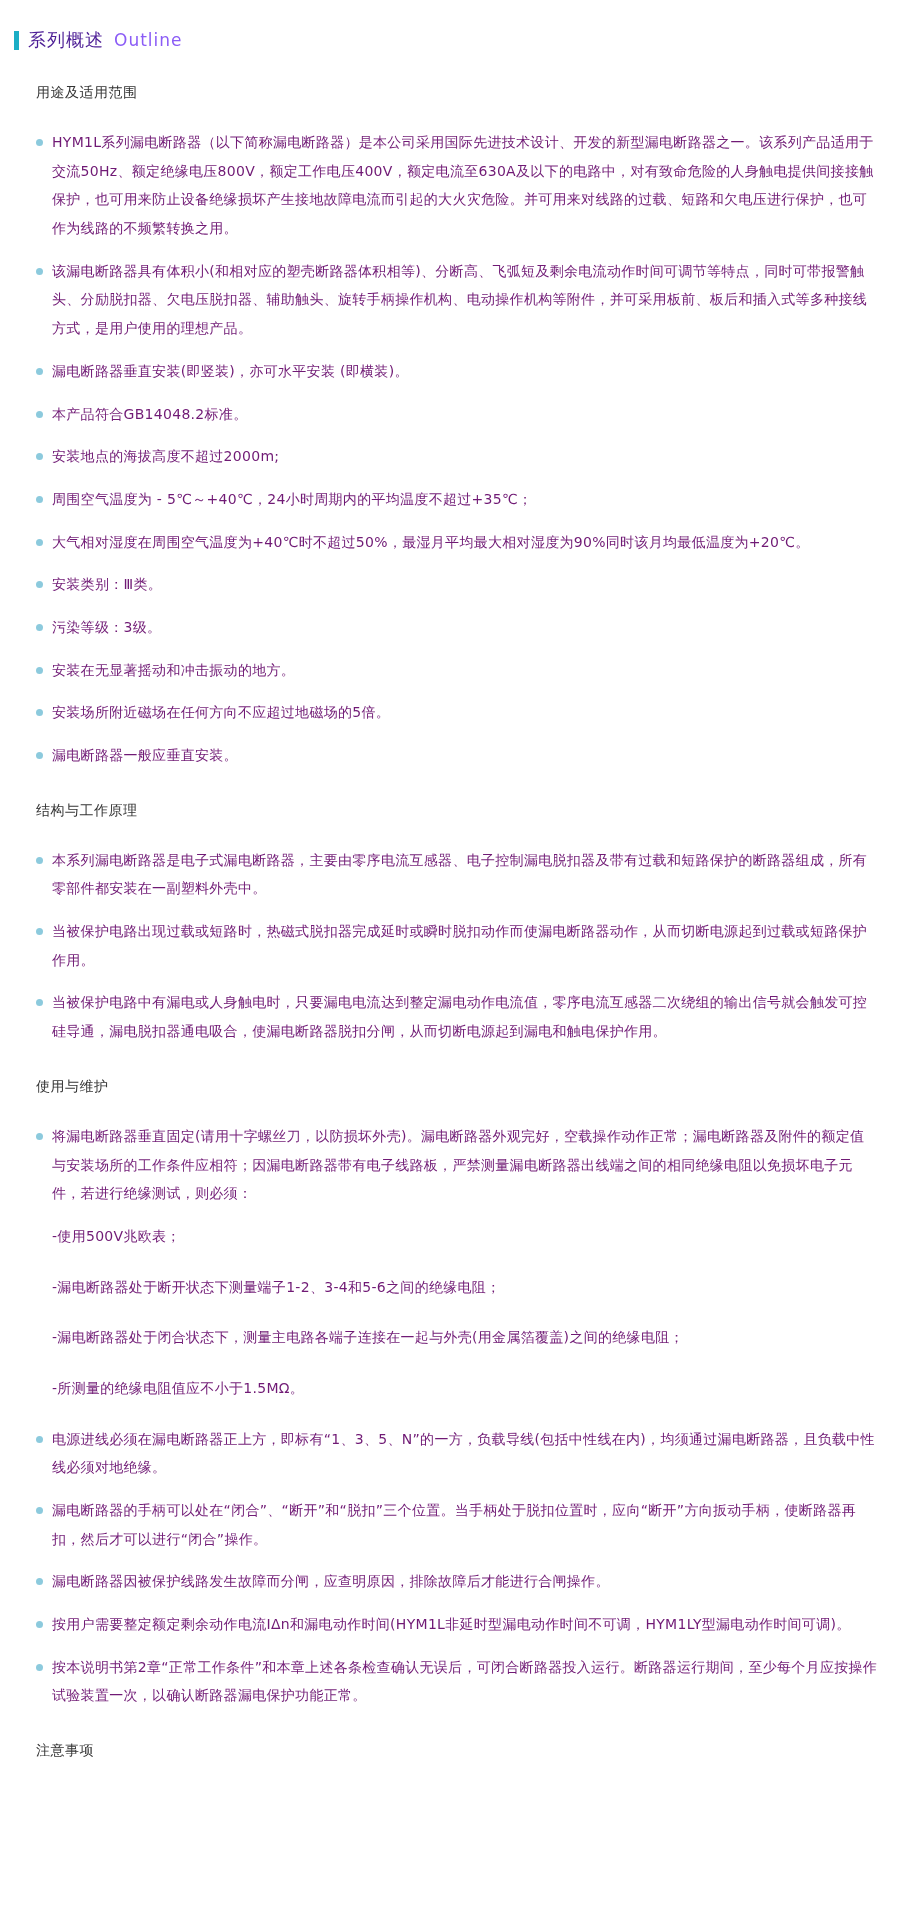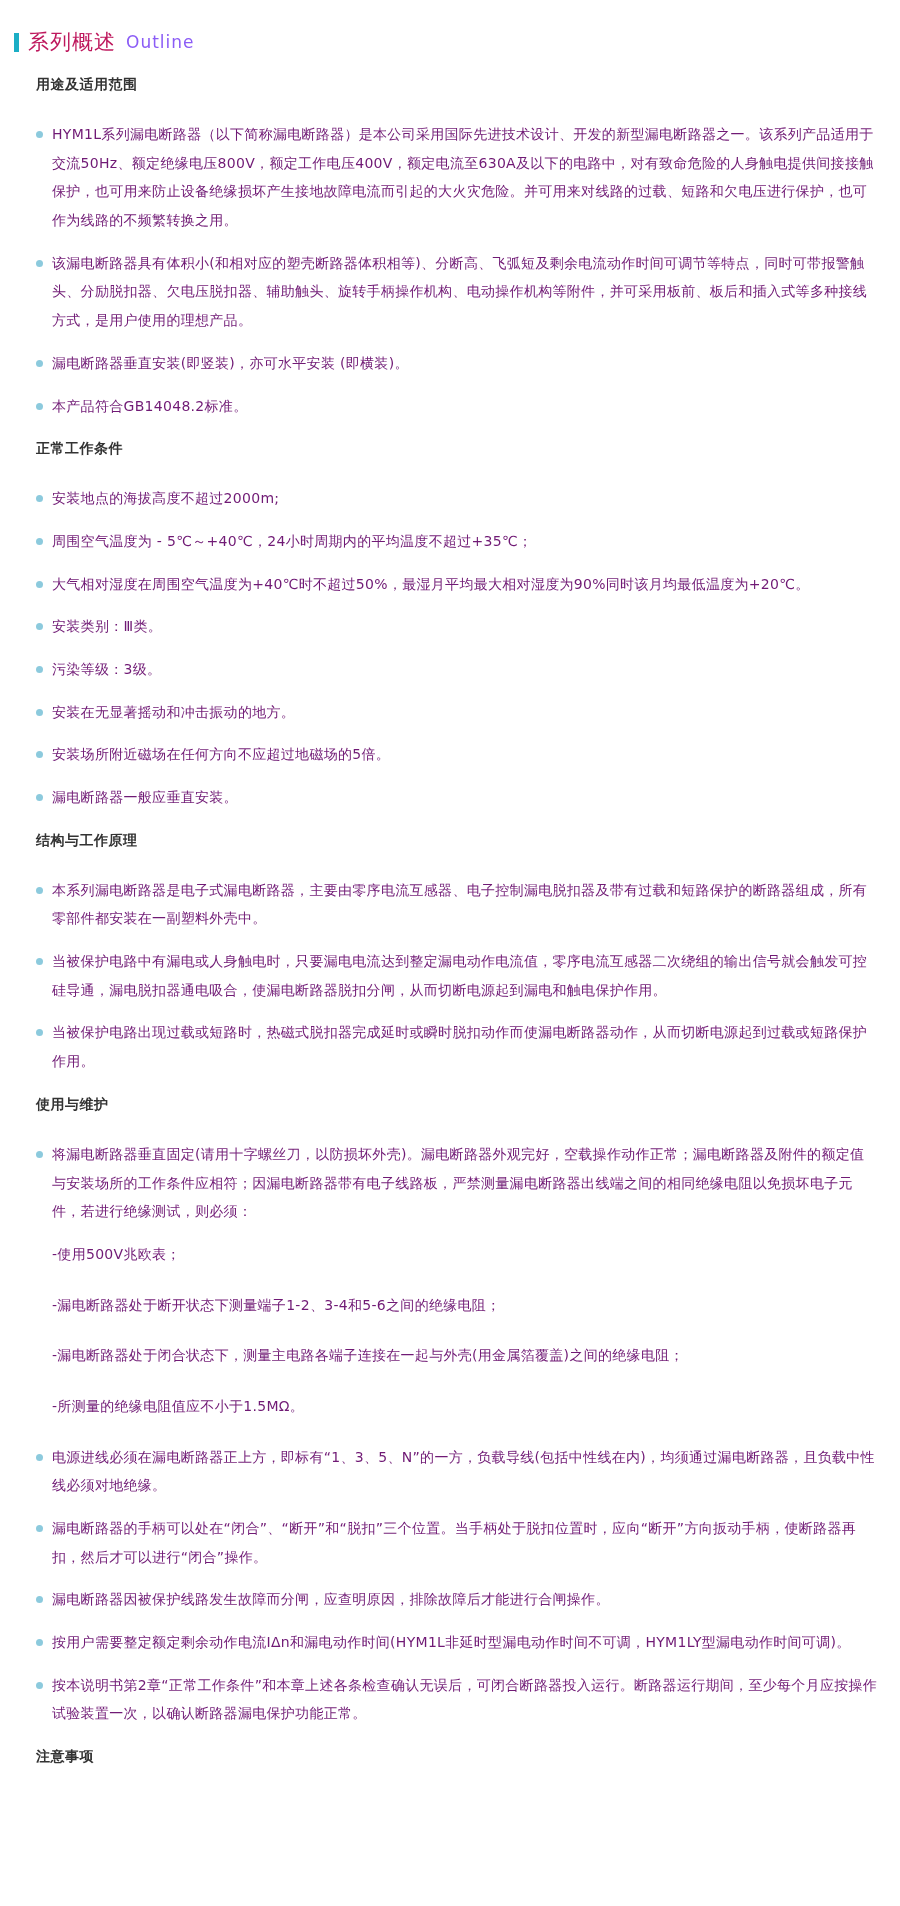--- a/index.html
+++ b/index.html
@@ -22,35 +22,35 @@
     margin: 0 0 8px 0;
   }
   .accent-bar {
     display: inline-block;
     width: 5px;
     height: 19px;
     background: #1baec5;
     margin-right: 9px;
   }
   .title-cn {
-    font-size: 21px;
-    color: #be185d;
+    font-size: 18px;
+    color: #4c1d95;
     letter-spacing: 1px;
   }
   .title-en {
     font-size: 17px;
     color: #8b5cf6;
     margin-left: 10px;
     letter-spacing: 1px;
   }
   .sec-heading {
     font-size: 14px;
-    font-weight: bold;
+    font-weight: normal;
     color: #333333;
-    margin: 20px 0 26px 22px;
+    margin: 32px 0 26px 22px;
     letter-spacing: 0.5px;
   }
   .item {
     position: relative;
     margin: 0 0 14px 22px;
     padding-left: 16px;
     font-size: 14px;
     line-height: 2.05;
     color: #701a75;
     letter-spacing: 0.3px;
@@ -76,33 +76,32 @@
     <span class="accent-bar"></span>
     <span class="title-cn">系列概述</span>
     <span class="title-en">Outline</span>
   </div>
   <div id="sections">
       <div class="sec-heading">用途及适用范围</div>
       <div class="item bullet"><span class="dot"></span><span class="item-text">HYM1L系列漏电断路器（以下简称漏电断路器）是本公司采用国际先进技术设计、开发的新型漏电断路器之一。该系列产品适用于交流50Hz、额定绝缘电压800V，额定工作电压400V，额定电流至630A及以下的电路中，对有致命危险的人身触电提供间接接触保护，也可用来防止设备绝缘损坏产生接地故障电流而引起的大火灾危险。并可用来对线路的过载、短路和欠电压进行保护，也可作为线路的不频繁转换之用。</span></div>
       <div class="item bullet"><span class="dot"></span><span class="item-text">该漏电断路器具有体积小(和相对应的塑壳断路器体积相等)、分断高、飞弧短及剩余电流动作时间可调节等特点，同时可带报警触头、分励脱扣器、欠电压脱扣器、辅助触头、旋转手柄操作机构、电动操作机构等附件，并可采用板前、板后和插入式等多种接线方式，是用户使用的理想产品。</span></div>
       <div class="item bullet"><span class="dot"></span><span class="item-text">漏电断路器垂直安装(即竖装)，亦可水平安装 (即横装)。</span></div>
       <div class="item bullet"><span class="dot"></span><span class="item-text">本产品符合GB14048.2标准。</span></div>
-      <div class="sec-heading">正常工作条件</div>
       <div class="item bullet"><span class="dot"></span><span class="item-text">安装地点的海拔高度不超过2000m;</span></div>
       <div class="item bullet"><span class="dot"></span><span class="item-text">周围空气温度为 - 5℃～+40℃，24小时周期内的平均温度不超过+35℃；</span></div>
       <div class="item bullet"><span class="dot"></span><span class="item-text">大气相对湿度在周围空气温度为+40℃时不超过50%，最湿月平均最大相对湿度为90%同时该月均最低温度为+20℃。</span></div>
       <div class="item bullet"><span class="dot"></span><span class="item-text">安装类别：Ⅲ类。</span></div>
       <div class="item bullet"><span class="dot"></span><span class="item-text">污染等级：3级。</span></div>
       <div class="item bullet"><span class="dot"></span><span class="item-text">安装在无显著摇动和冲击振动的地方。</span></div>
       <div class="item bullet"><span class="dot"></span><span class="item-text">安装场所附近磁场在任何方向不应超过地磁场的5倍。</span></div>
       <div class="item bullet"><span class="dot"></span><span class="item-text">漏电断路器一般应垂直安装。</span></div>
       <div class="sec-heading">结构与工作原理</div>
       <div class="item bullet"><span class="dot"></span><span class="item-text">本系列漏电断路器是电子式漏电断路器，主要由零序电流互感器、电子控制漏电脱扣器及带有过载和短路保护的断路器组成，所有零部件都安装在一副塑料外壳中。</span></div>
+      <div class="item bullet"><span class="dot"></span><span class="item-text">当被保护电路出现过载或短路时，热磁式脱扣器完成延时或瞬时脱扣动作而使漏电断路器动作，从而切断电源起到过载或短路保护作用。</span></div>
       <div class="item bullet"><span class="dot"></span><span class="item-text">当被保护电路中有漏电或人身触电时，只要漏电电流达到整定漏电动作电流值，零序电流互感器二次绕组的输出信号就会触发可控硅导通，漏电脱扣器通电吸合，使漏电断路器脱扣分闸，从而切断电源起到漏电和触电保护作用。</span></div>
-      <div class="item bullet"><span class="dot"></span><span class="item-text">当被保护电路出现过载或短路时，热磁式脱扣器完成延时或瞬时脱扣动作而使漏电断路器动作，从而切断电源起到过载或短路保护作用。</span></div>
       <div class="sec-heading">使用与维护</div>
       <div class="item bullet"><span class="dot"></span><span class="item-text">将漏电断路器垂直固定(请用十字螺丝刀，以防损坏外壳)。漏电断路器外观完好，空载操作动作正常；漏电断路器及附件的额定值与安装场所的工作条件应相符；因漏电断路器带有电子线路板，严禁测量漏电断路器出线端之间的相同绝缘电阻以免损坏电子元件，若进行绝缘测试，则必须：</span></div>
       <div class="item dash"><span class="item-text">-使用500V兆欧表；</span></div>
       <div class="item dash"><span class="item-text">-漏电断路器处于断开状态下测量端子1-2、3-4和5-6之间的绝缘电阻；</span></div>
       <div class="item dash"><span class="item-text">-漏电断路器处于闭合状态下，测量主电路各端子连接在一起与外壳(用金属箔覆盖)之间的绝缘电阻；</span></div>
       <div class="item dash"><span class="item-text">-所测量的绝缘电阻值应不小于1.5MΩ。</span></div>
       <div class="item bullet"><span class="dot"></span><span class="item-text">电源进线必须在漏电断路器正上方，即标有“1、3、5、N”的一方，负载导线(包括中性线在内)，均须通过漏电断路器，且负载中性线必须对地绝缘。</span></div>
       <div class="item bullet"><span class="dot"></span><span class="item-text">漏电断路器的手柄可以处在“闭合”、“断开”和“脱扣”三个位置。当手柄处于脱扣位置时，应向“断开”方向扳动手柄，使断路器再扣，然后才可以进行“闭合”操作。</span></div>
       <div class="item bullet"><span class="dot"></span><span class="item-text">漏电断路器因被保护线路发生故障而分闸，应查明原因，排除故障后才能进行合闸操作。</span></div>
       <div class="item bullet"><span class="dot"></span><span class="item-text">按用户需要整定额定剩余动作电流IΔn和漏电动作时间(HYM1L非延时型漏电动作时间不可调，HYM1LY型漏电动作时间可调)。</span></div>

